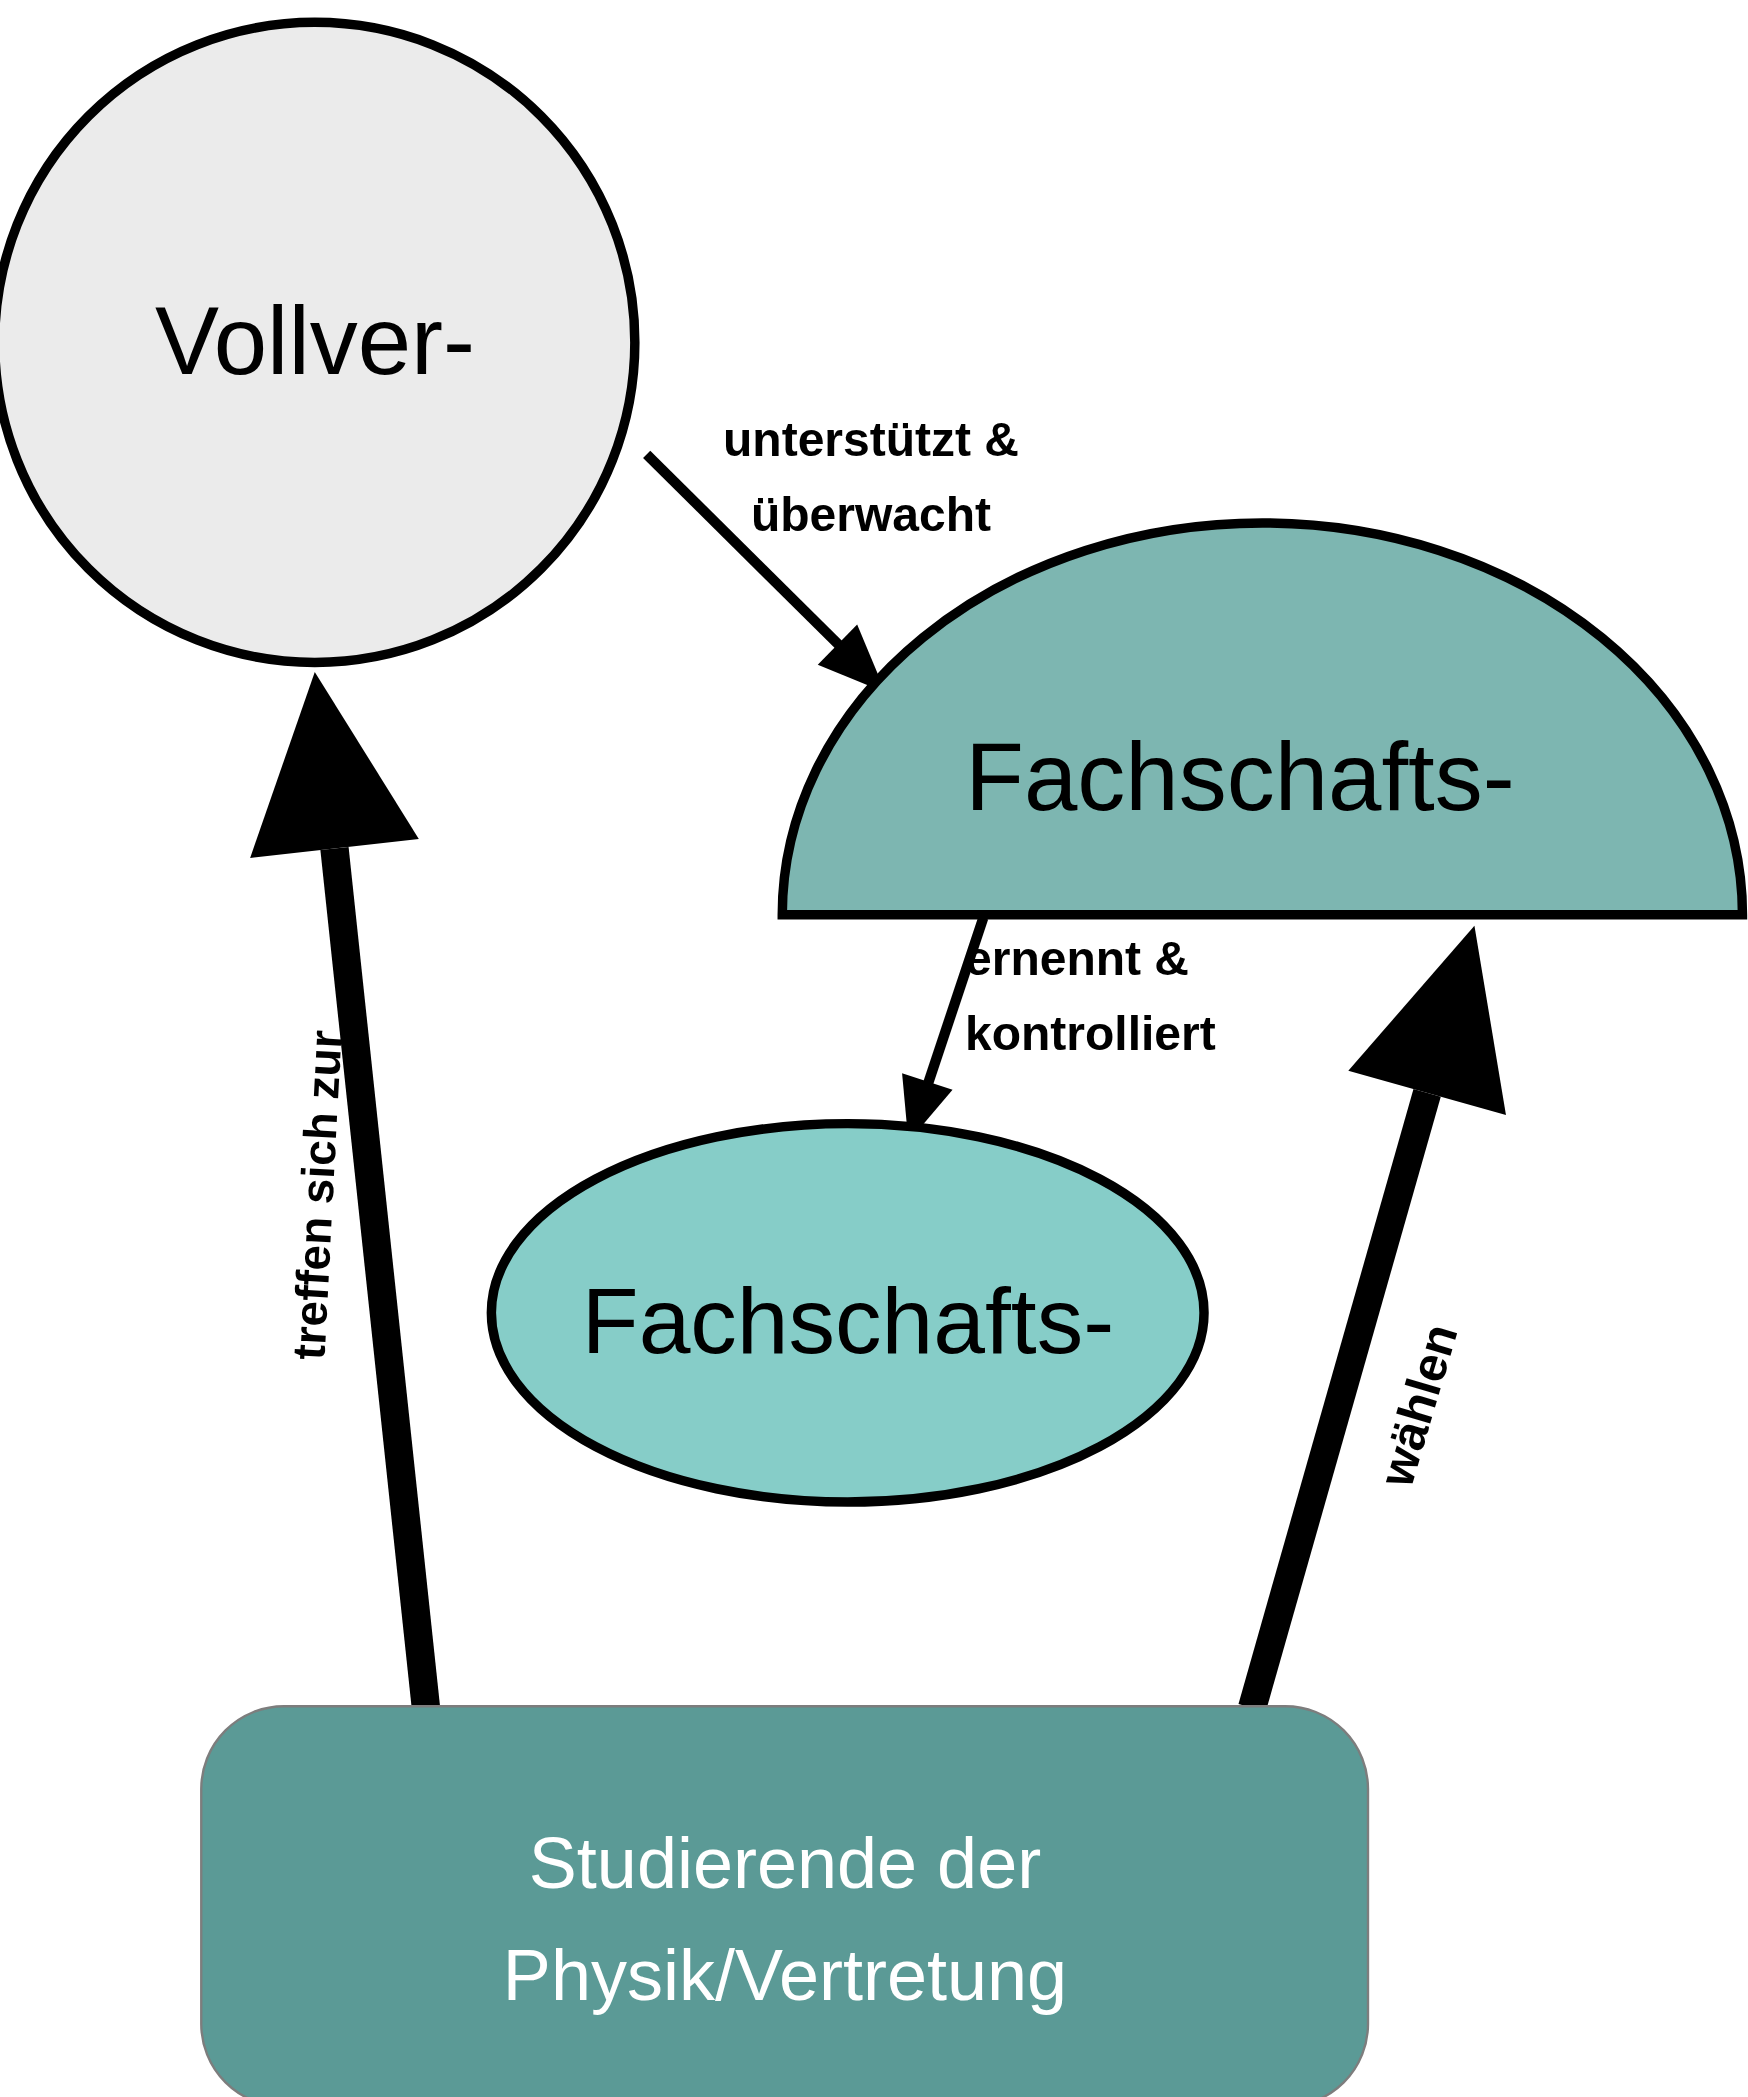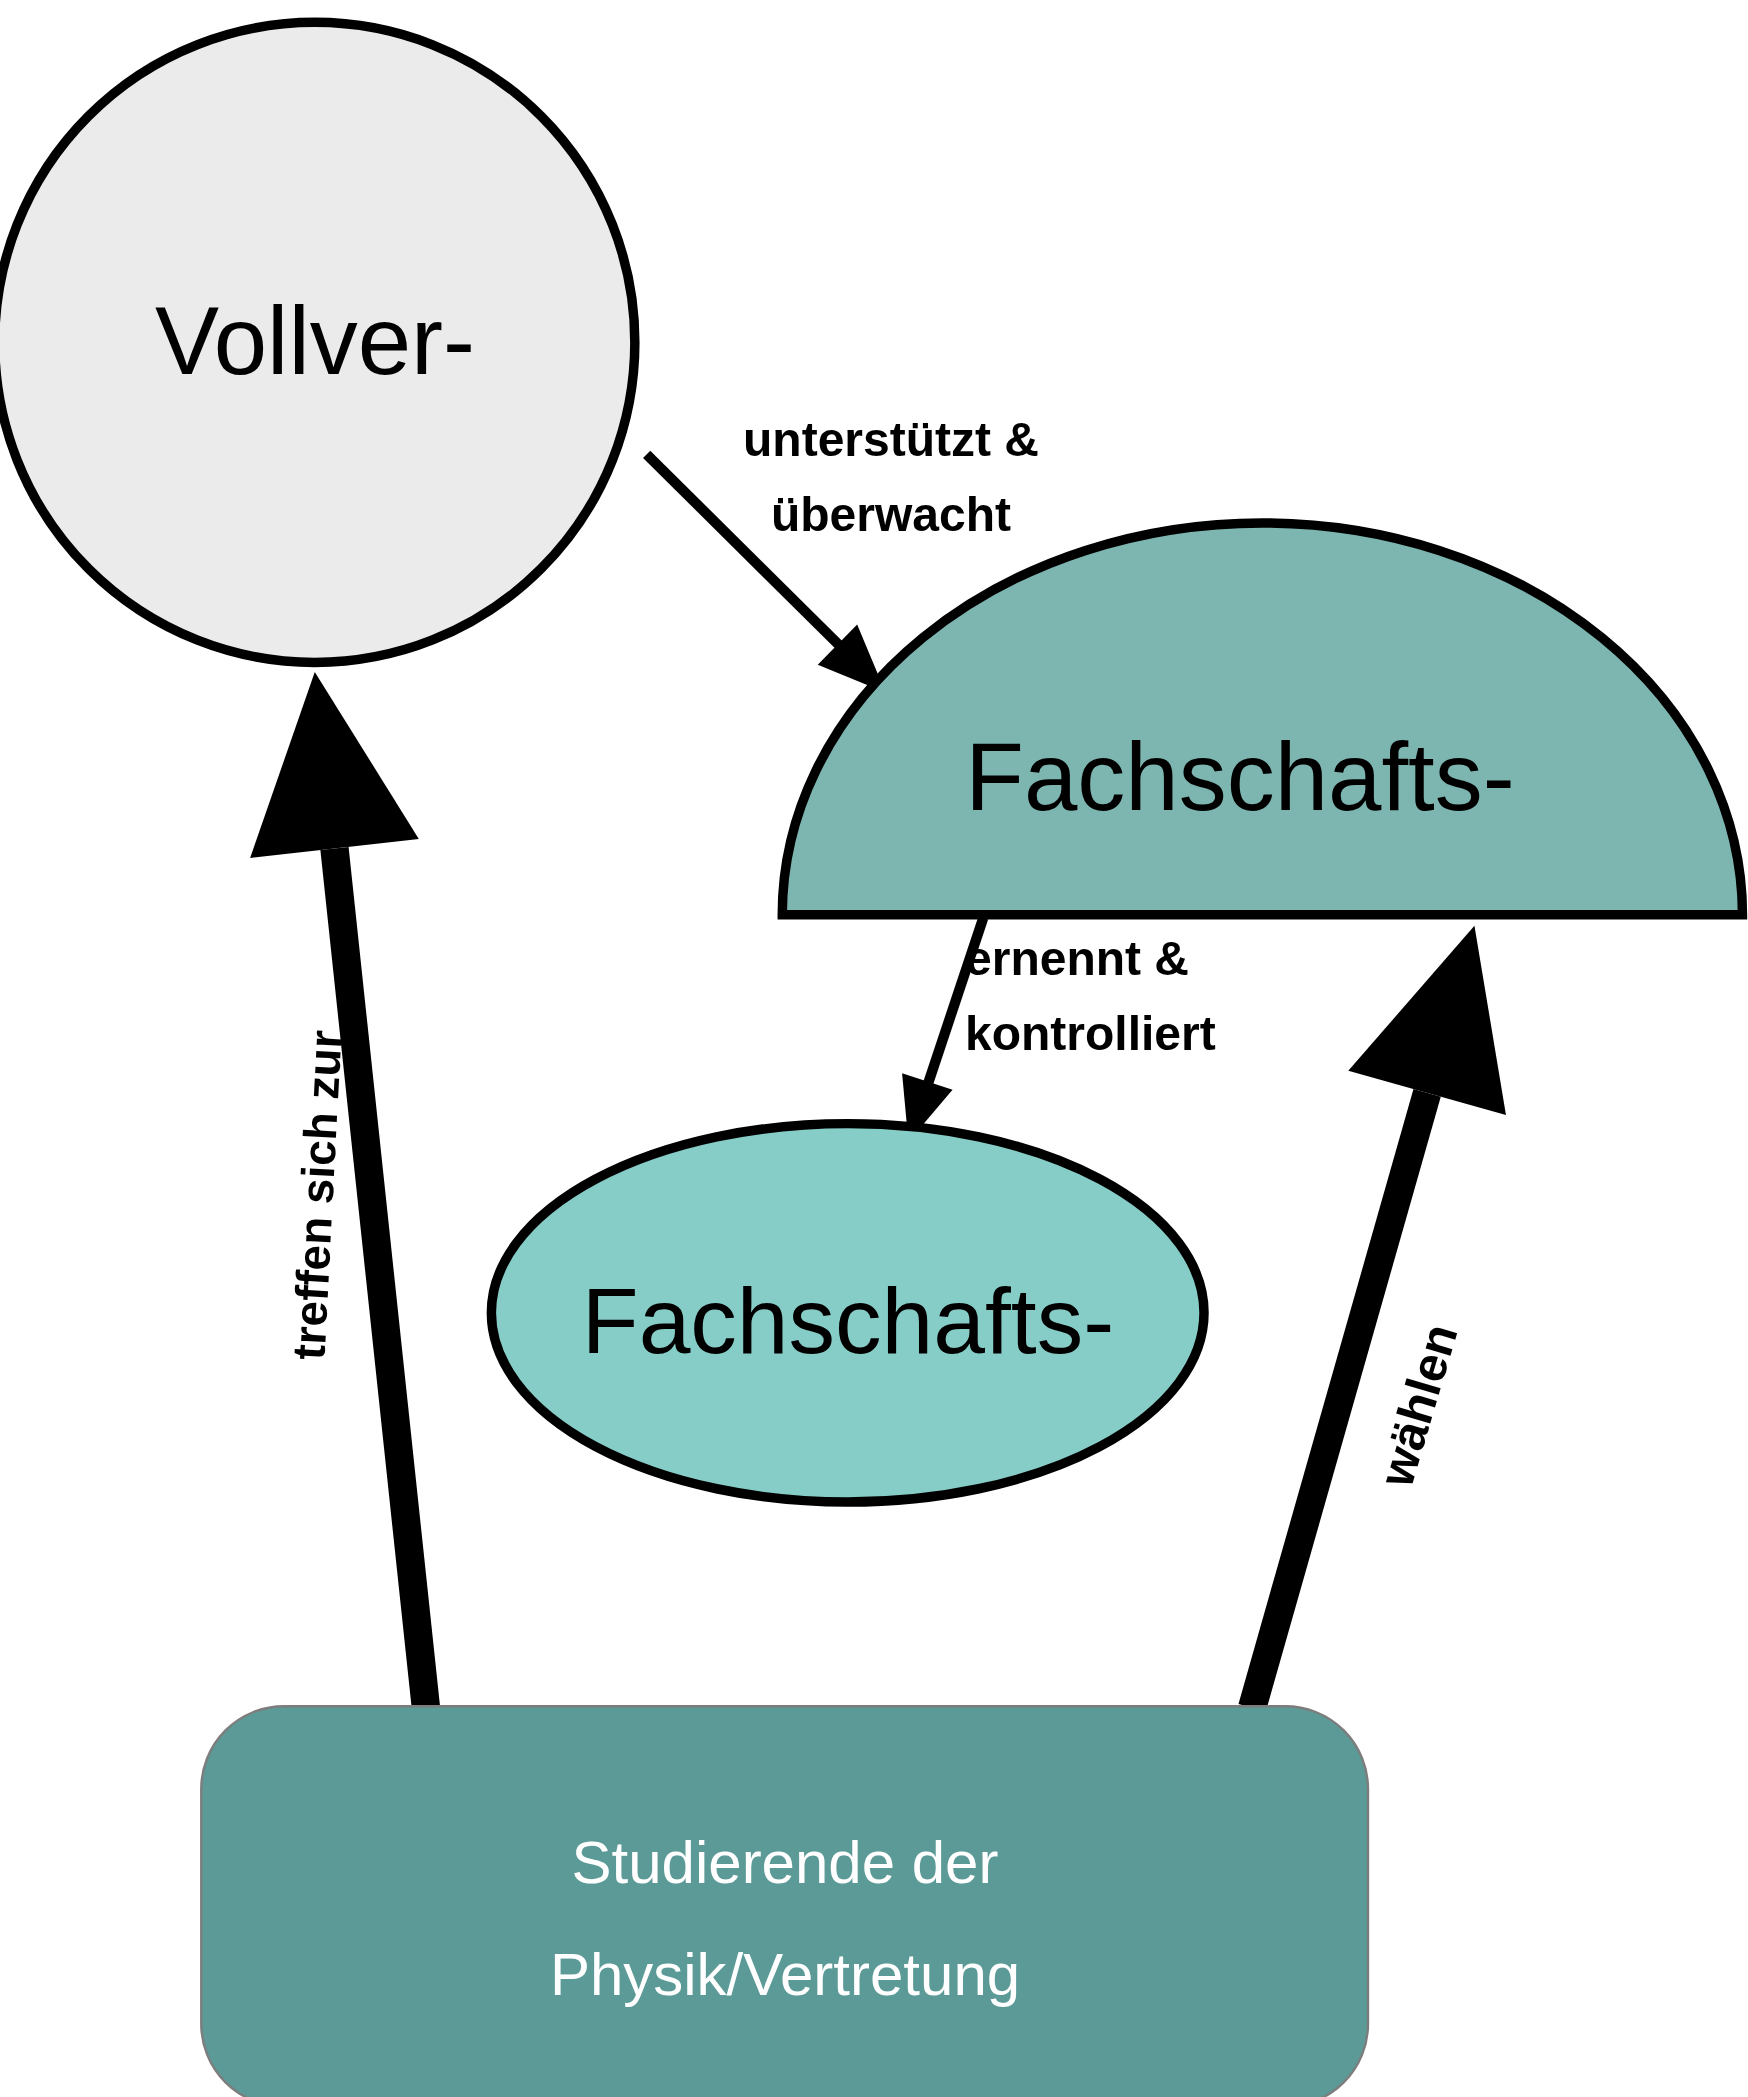--- a/index.html
+++ b/index.html
@@ -17,21 +17,21 @@
     position: absolute;
     transform: translate(-50%, -50%);
     text-align: center;
     white-space: nowrap;
     color: #000000;
   }
   .node-text   { font-size: 96px; font-weight: 400; letter-spacing: 0px; }
   .node-voll   { line-height: 130px; }
   .node-vertr  { line-height: 118px; }
   .node-rat    { font-size: 93px; line-height: 112px; }
-  .node-stud   { font-size: 60px; line-height: 112px; color: #ffffff; }
+  .node-stud   { font-size: 72px; line-height: 112px; color: #ffffff; }
   .edge-label  { font-size: 48px; font-weight: 700; line-height: 75px; }
   .edge-left   { transform: translateY(-50%); text-align: left; }
   .rot-treffen { font-size: 46px; font-weight: 700;
                  transform: translate(-50%, -50%) rotate(-87deg); }
   .rot-waehlen { font-size: 49px; font-weight: 700;
                  transform: translate(-50%, -50%) rotate(-73.5deg); }
 </style>
 </head>
 <body>
 
@@ -70,21 +70,21 @@
 
   <div class="txt node-text node-rat" style="left:848px; top:1305px;">
     <div>Fachschafts-</div>
   </div>
 
   <div class="txt node-text node-stud" style="left:785px; top:1903px;">
     <div>Studierende der</div>
     <div>Physik/Vertretung</div>
   </div>
 
-  <div class="txt edge-label" style="left:891px; top:461px;">
+  <div class="txt edge-label" style="left:871px; top:461px;">
     <div>unterstützt &amp;</div>
     <div>überwacht</div>
   </div>
 
   <div class="txt edge-label edge-left" style="left:965px; top:980px; transform:translateY(-50%);">
     <div>ernennt &amp;</div>
     <div>kontrolliert</div>
   </div>
 
   <div class="txt rot-treffen" style="left:317px; top:1179px;">treffen sich zur</div>

